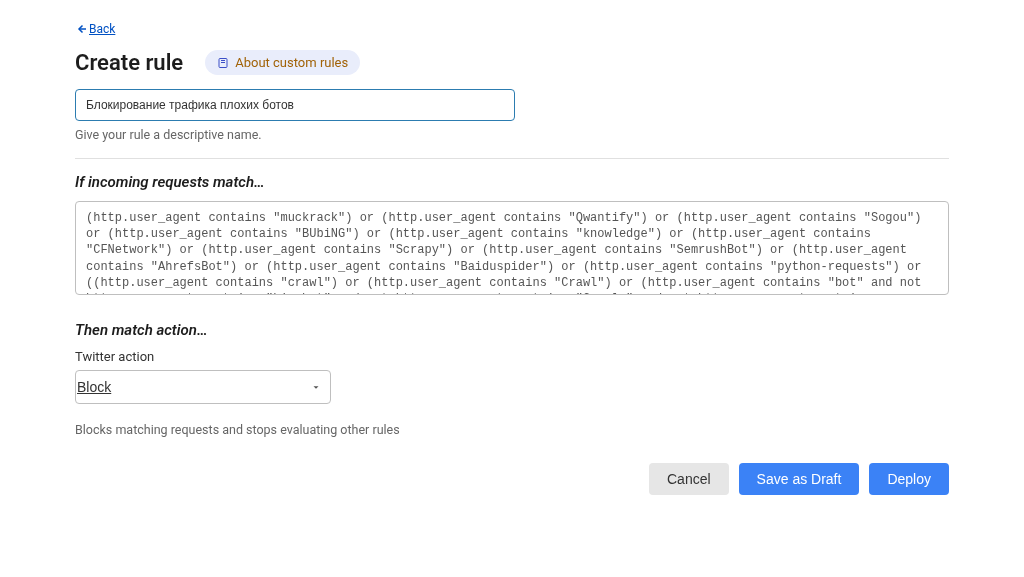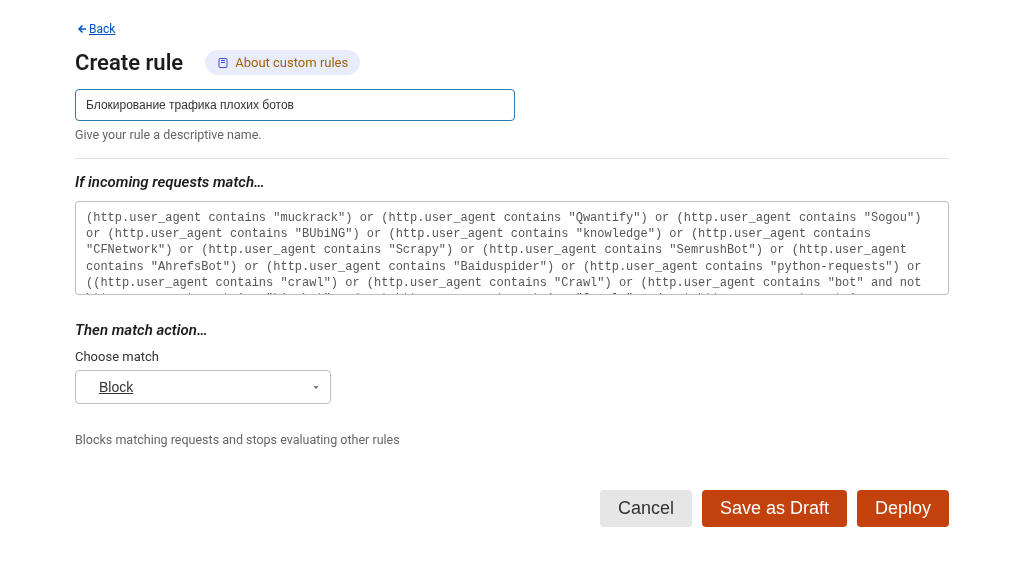--- a/index.html
+++ b/index.html
@@ -103,21 +103,21 @@
     overflow: hidden;
   }
   .action-section { margin-top: 22px; }
   .select-wrap {
     position: relative;
     width: 256px;
     margin-top: 6px;
   }
   .select {
     width: 100%;
-    padding: 8px 23px;
+    padding: 8px 1px;
     font-size: 14px;
     border: 1px solid #bfbfbf;
     border-radius: 4px;
     background: #fff;
     appearance: none;
     -webkit-appearance: none;
     color: #333;
     cursor: pointer;
     text-decoration: underline;
   }
@@ -125,42 +125,41 @@
     position: absolute;
     right: 10px;
     top: 50%;
     transform: translateY(-50%);
     pointer-events: none;
     color: #555;
   }
   .action-desc {
     font-size: 12.5px;
     color: #666;
-    margin-top: 28px;
+    margin-top: 18px;
   }
   .button-row {
     display: flex;
     justify-content: flex-end;
     gap: 10px;
     margin-top: 26px;
   }
   .btn {
     padding: 8px 18px;
-    font-size: 18px;
+    font-size: 14px;
     border-radius: 4px;
     border: none;
     cursor: pointer;
-    margin-top: 17px;
   }
   .btn-secondary {
     background: #e6e6e6;
     color: #333;
   }
   .btn-primary {
-    background: #c2410c;
+    background: #3b82f6;
     color: #fff;
   }
 </style>
 </head>
 <body>
 
 <div class="page">
 
   <a class="back-link">
     <svg viewBox="0 0 24 24" fill="none" stroke="#0051c3" stroke-width="3">
@@ -186,21 +185,21 @@
 
   <hr class="divider">
 
   <div class="section-title">If incoming requests match…</div>
 
 
   <textarea class="expression-box" style="">(http.user_agent contains "muckrack") or (http.user_agent contains "Qwantify") or (http.user_agent contains "Sogou") or (http.user_agent contains "BUbiNG") or (http.user_agent contains "knowledge") or (http.user_agent contains "CFNetwork") or (http.user_agent contains "Scrapy") or (http.user_agent contains "SemrushBot") or (http.user_agent contains "AhrefsBot") or (http.user_agent contains "Baiduspider") or (http.user_agent contains "python-requests") or ((http.user_agent contains "crawl") or (http.user_agent contains "Crawl") or (http.user_agent contains "bot" and not http.user_agent contains "bingbot" and not http.user_agent contains "Google" and not http.user_agent contains "Twitter")or (http.user_agent contains "Bot" and</textarea>
 
   <div class="action-section">
     <div class="section-title">Then match action…</div>
-    <div class="field-label">Choose match</div>
+    <div class="field-label">Twitter action</div>
     <div class="select-wrap">
       <select class="select">
         <option>Block</option>
       </select>
       <span class="select-caret">
         <svg width="10" height="10" viewBox="0 0 24 24" fill="#555">
             <path d="M6 9l6 6 6-6z"></path>
           </svg>
       </span>
     </div>

